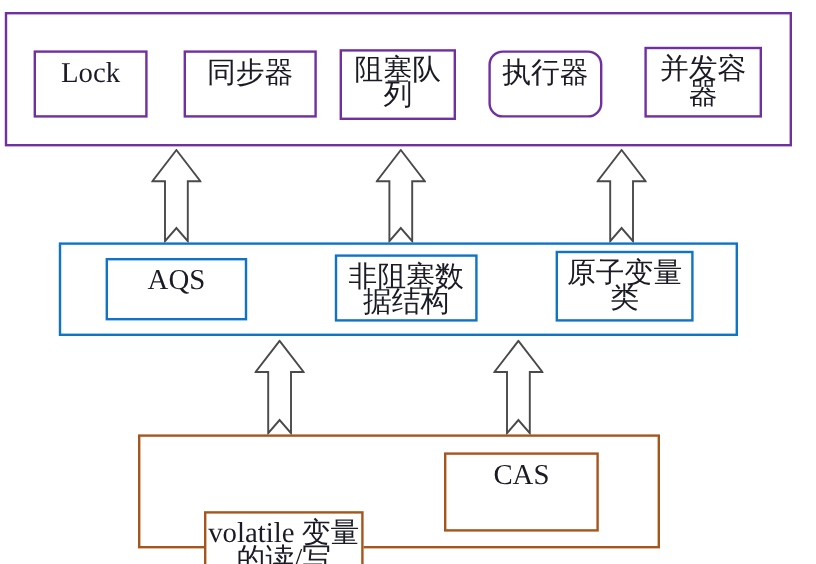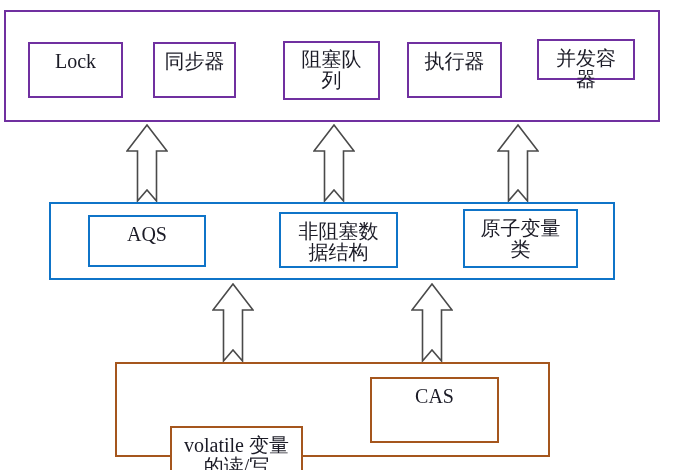--- a/index.html
+++ b/index.html
@@ -22,21 +22,21 @@
   }
   .layer.top    { border: 2px solid var(--top-layer-border); }
   .layer.middle { border: 2px solid var(--middle-layer-border); }
   .layer.bottom { border: 2px solid var(--bottom-layer-border); }
 
   .node {
     position: absolute;
     background: #ffffff;
     box-sizing: border-box;
     text-align: center;
-    font-size: 20px;
+    font-size: 24px;
     line-height: 21px;
     padding-top: 7px;
     color: var(--text);
     white-space: pre-line;
   }
   .node.purple { border: 2px solid var(--top-layer-border); }
   .node.blue   { border: 2px solid var(--middle-layer-border); }
   .node.brown  { border: 2px solid var(--bottom-layer-border); }
 
   .arrow {
@@ -54,25 +54,25 @@
 </head>
 <body>
 
 <div class="canvas">
 
   <div class="layer top" style="left:4px;   top:10px;  width:656px; height:112px;"></div>
   <div class="layer middle" style="left:49px;  top:202px; width:566px; height:78px;"></div>
   <div class="layer bottom" style="left:115px; top:362px; width:435px; height:95px;"></div>
 
   <div class="node purple" style="left:28px;  top:42px; width:95px; height:56px;">Lock</div>
-  <div class="node purple" style="left:153px; top:42px; width:83px; height:56px;">同步器</div>
+  <div class="node purple" style="left:153px; top:42px; width:111px; height:56px;">同步器</div>
   <div class="node purple" style="left:283px; top:41px; width:97px; height:59px;font-family:Liberation Mono, monospace;">阻塞队
 列</div>
-  <div class="node purple" style="left:407px; top:42px; width:95px; height:56px;">执行器</div>
-  <div class="node purple" style="left:537px; top:39px; width:98px; height:41px;">并发容
+  <div class="node purple" style="left:407px; top:42px; width:95px; height:56px;border-radius:12px;">执行器</div>
+  <div class="node purple" style="left:537px; top:39px; width:98px; height:59px;">并发容
 器</div>
 
   <div class="node blue" style="left:88px;  top:215px; width:118px; height:52px;">AQS</div>
   <div class="node blue" style="left:463px; top:209px; width:115px; height:59px;">原子变量
 类</div>
   <div class="node blue" style="left:279px; top:212px; width:119px; height:56px;">非阻塞数
 据结构</div>
 
   <div class="node brown" style="left:170px; top:378px; width:133px; height:59px;margin-top:48px;">volatile 变量
 的读/写</div>

